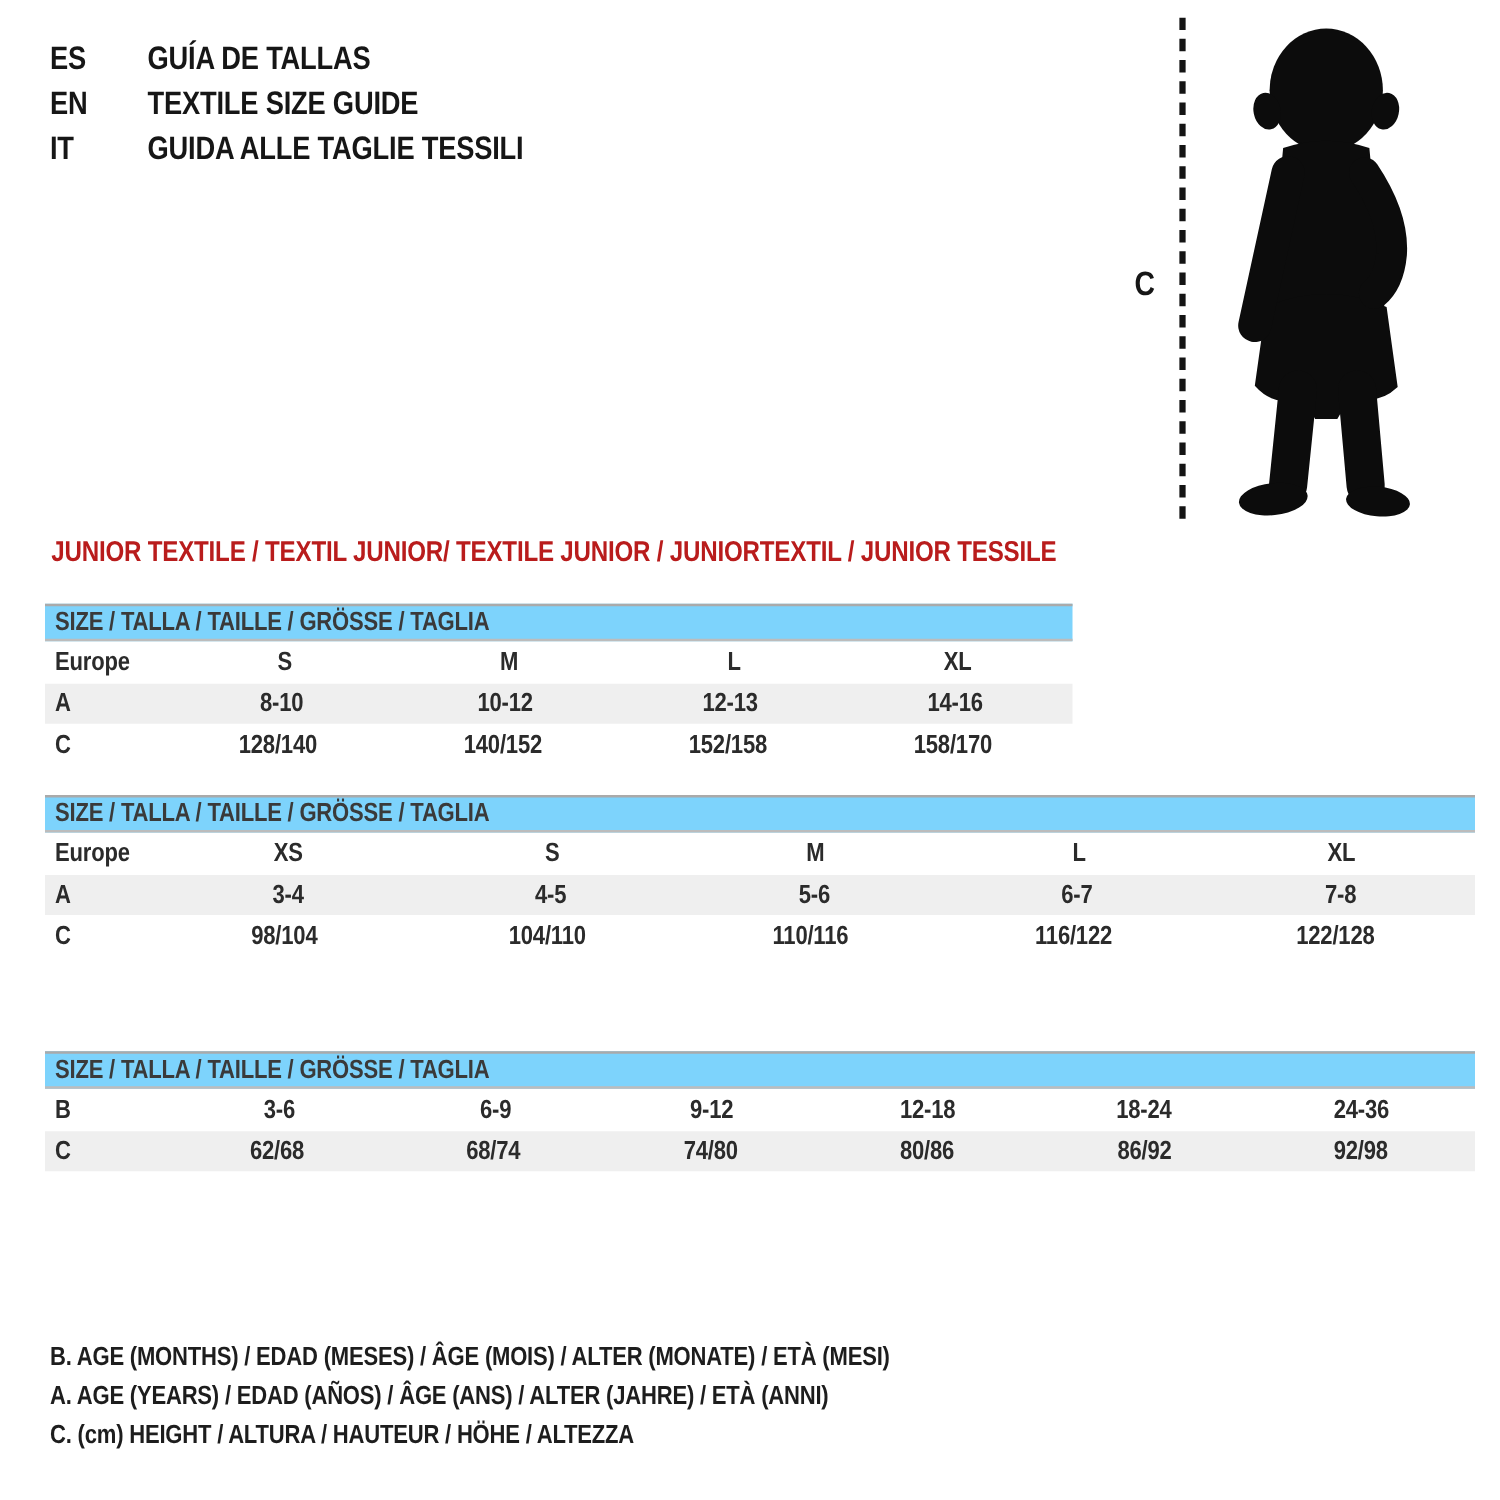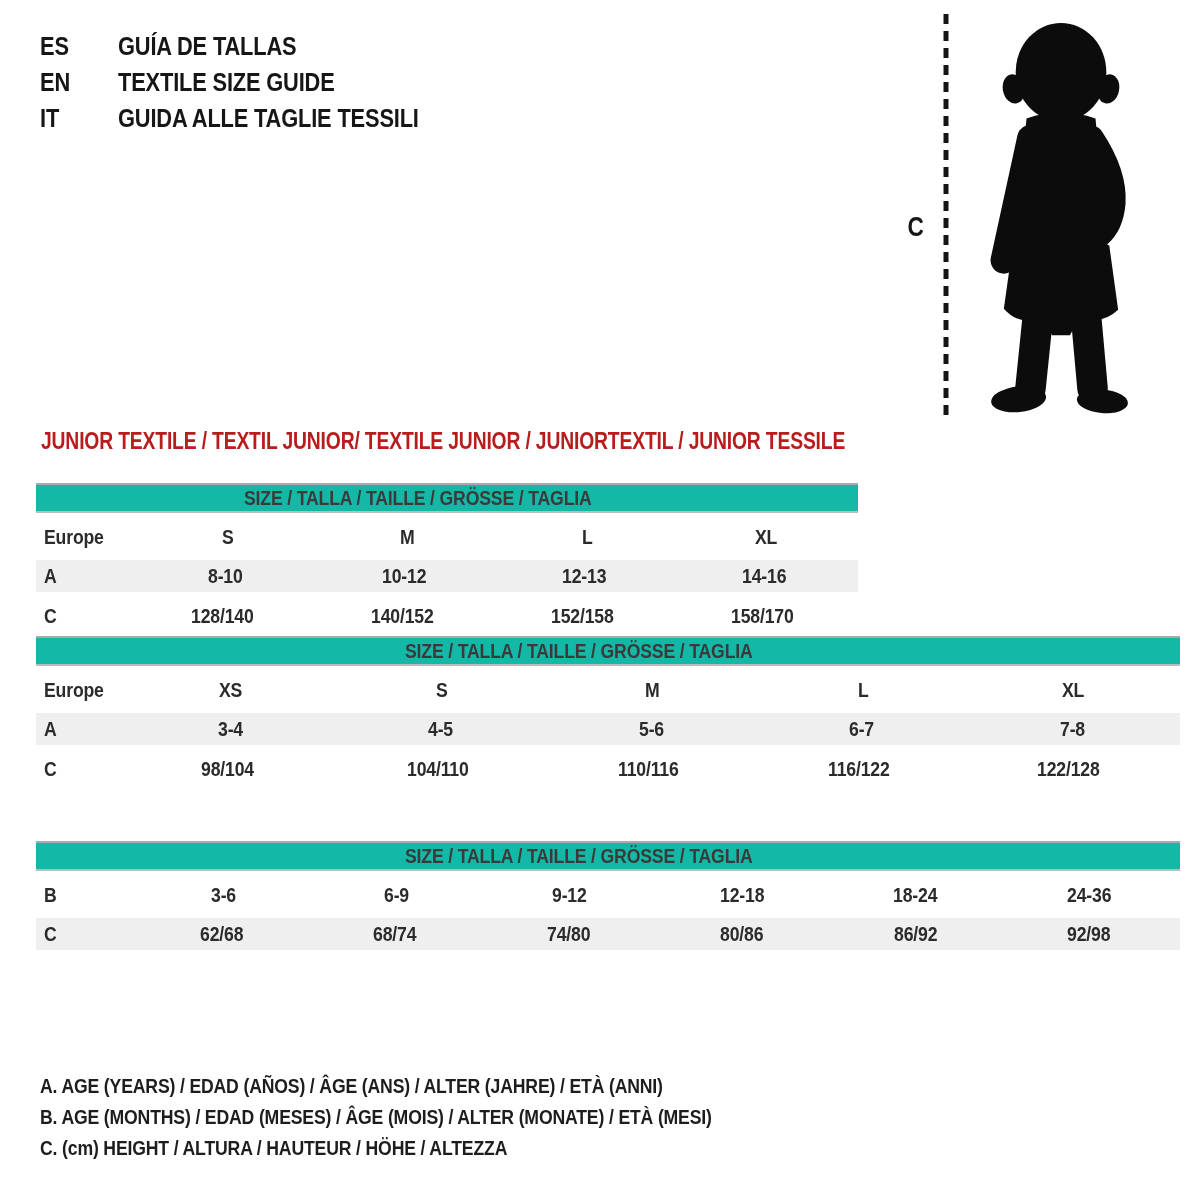--- a/index.html
+++ b/index.html
@@ -35,33 +35,33 @@
   .size-section h2 { font-size: 23px; line-height: 27px; font-weight: bold; color: #b91c1c; padding-left: 5px; }
   .sec-junior   { top: 428px; width: 822px; }
   .sec-children { top: 636px; width: 1144px; }
   .sec-babies   { top: 841px; width: 1144px; }
   .sec-junior h2, .sec-children h2 { margin-bottom: 28px; }
   .sec-babies h2 { line-height: 33px; margin-bottom: 22px; }
   .sub-note { font-size: 15px; vertical-align: -2px; letter-spacing: 0; }
 
   .bar {
     height: 30px;
-    background: #14b8a6;
+    background: #7dd3fc;
     border-top: 2px solid #aaaaaa;
     border-bottom: 2px solid #bcbcbc;
     display: flex; align-items: center;
     padding-left: 8px;
-    font-size: 21px; font-weight: bold; color: #3a3a3a; justify-content: center;
+    font-size: 21px; font-weight: bold; color: #3a3a3a;
   }
 
   .trow { display: grid; align-items: center; font-size: 21px; font-weight: bold; color: #2b2b2b; }
   .cols4 { grid-template-columns: 12.5% repeat(4, 1fr); }
   .cols5 { grid-template-columns: 8% repeat(5, 1fr); }
   .cols6 { grid-template-columns: 9% repeat(6, 1fr); }
-  .h34 { height: 47px; }
+  .h34 { height: 34px; }
   .h32 { height: 32px; }
   .shade { background: #efefef; }
   .cell { text-align: center; }
   .cell.label { text-align: left; padding-left: 8px; }
 
   
   .legend { position: absolute; left: 40px; top: 1070px; }
   .legend-line { height: 31px; display: flex; align-items: center; font-size: 21px; font-weight: bold; color: #1d1d1d; }
 </style>
 </head>
@@ -185,21 +185,21 @@
     <div class="cell"><span class="cond">68/74</span></div>
     <div class="cell"><span class="cond">74/80</span></div>
     <div class="cell"><span class="cond">80/86</span></div>
     <div class="cell"><span class="cond">86/92</span></div>
     <div class="cell"><span class="cond">92/98</span></div>
   </div>
 </div>
 
 <div class="legend tl">
   <div class="legend-line">
-      <span class="cond">A. AGE (YEARS) / EDAD (AÑOS) / ÂGE (ANS) / ALTER (JAHRE) / ETÀ (ANNI)</span>
+      <span class="cond">B. AGE (MONTHS) / EDAD (MESES) / ÂGE (MOIS) / ALTER (MONATE) / ETÀ (MESI)</span>
     </div>
   <div class="legend-line">
-      <span class="cond">B. AGE (MONTHS) / EDAD (MESES) / ÂGE (MOIS) / ALTER (MONATE) / ETÀ (MESI)</span>
+      <span class="cond">A. AGE (YEARS) / EDAD (AÑOS) / ÂGE (ANS) / ALTER (JAHRE) / ETÀ (ANNI)</span>
     </div>
   <div class="legend-line">
       <span class="cond">C. (cm) HEIGHT / ALTURA / HAUTEUR / HÖHE / ALTEZZA</span>
     </div>
 </div>
 
 </body></html>

